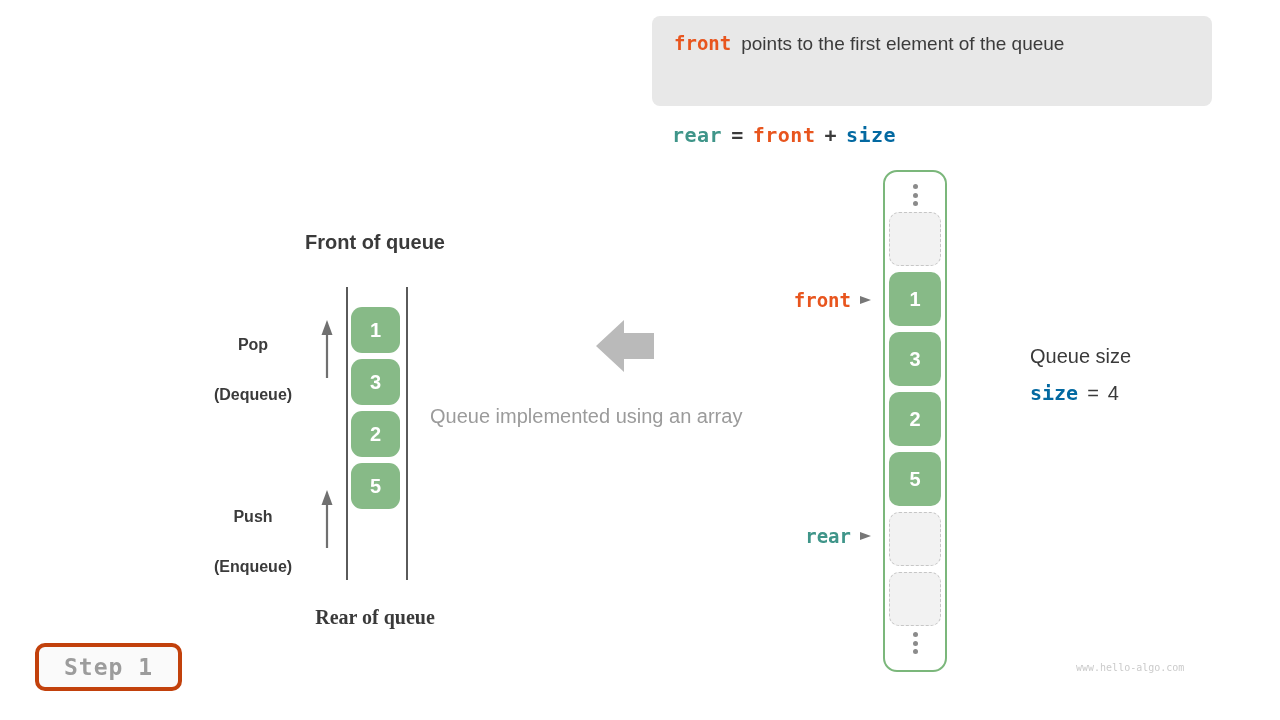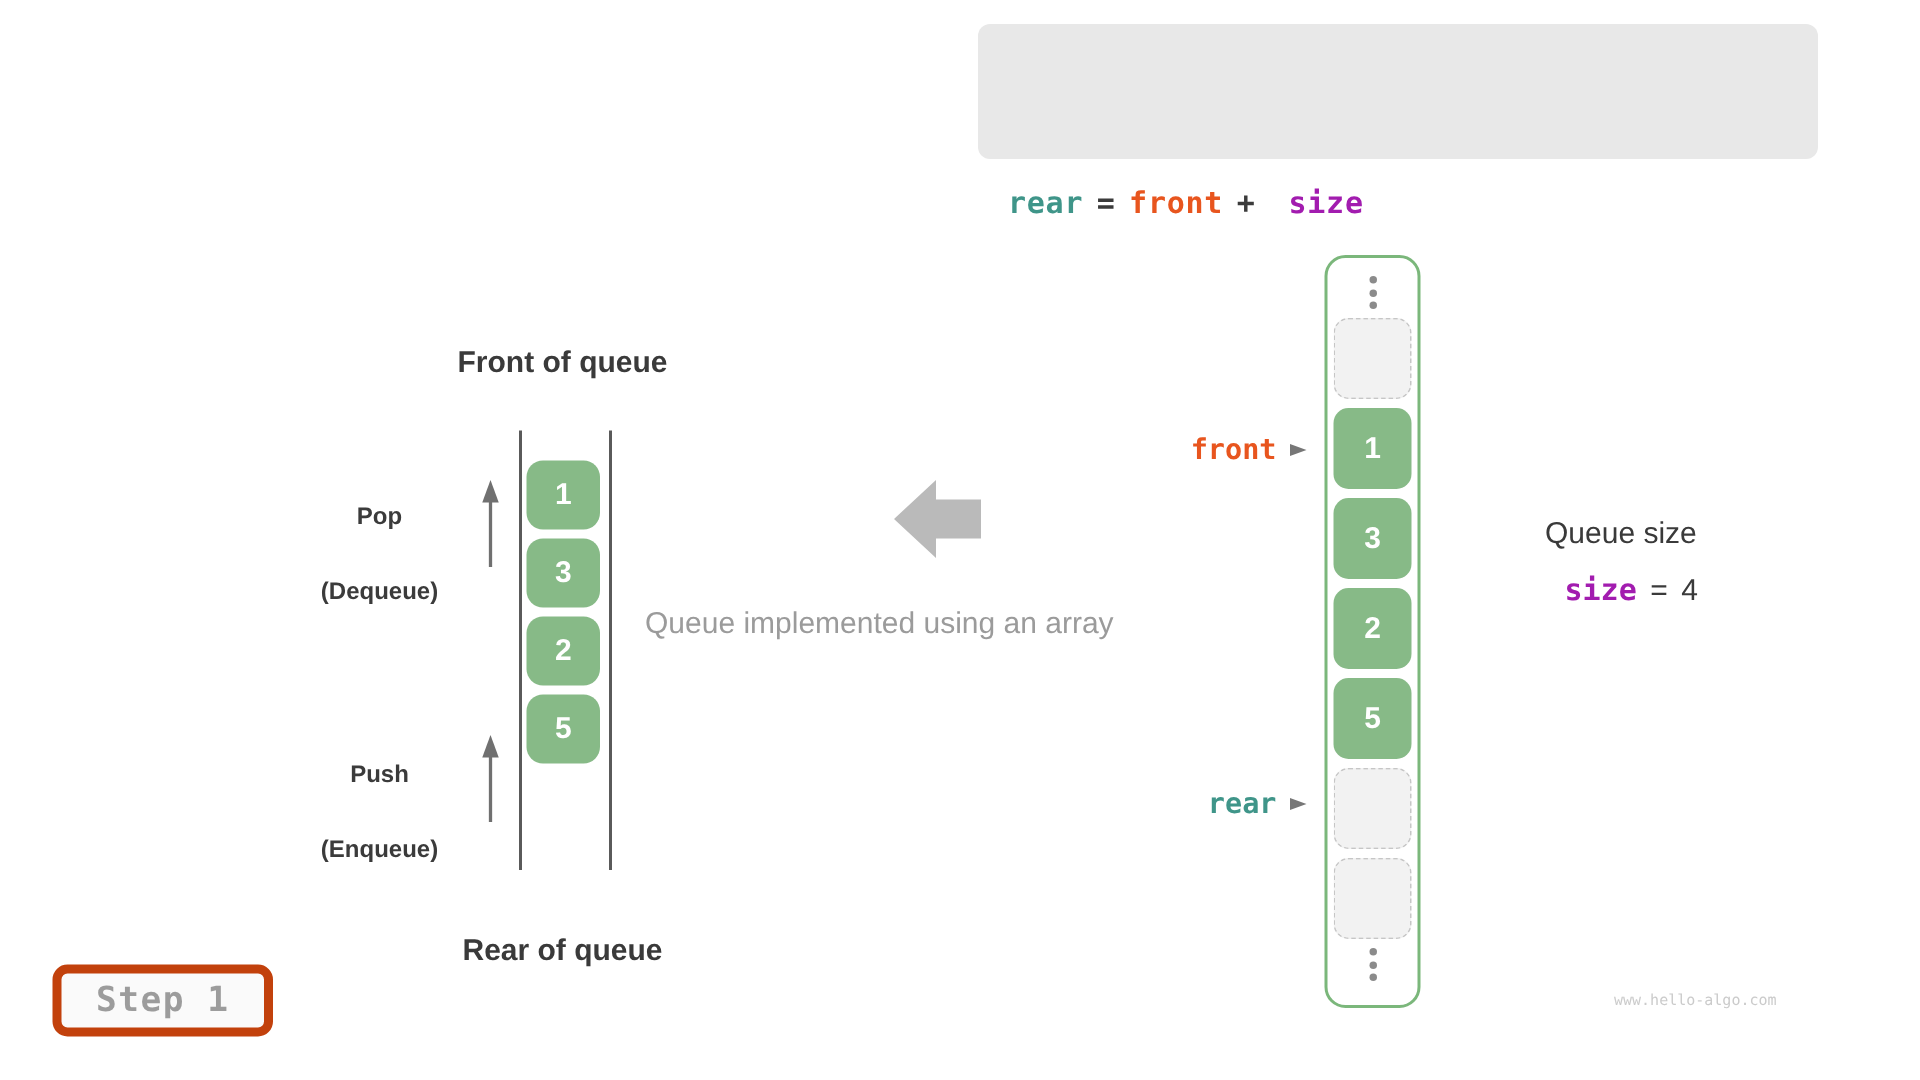--- a/index.html
+++ b/index.html
@@ -16,21 +16,21 @@
     font-size: 19px; line-height: 36.5px;
   }
   .info-box .code { font-size: 19px; margin-right: 10px; }
 
   
   .formula { left: 672px; top: 123px; font-size: 20px; line-height: 24px; letter-spacing: 0.5px; }
   .formula span { margin-right: 9px; }
 
   .orange { color: #e8551e; }
   .teal   { color: #3f9589; }
-  .blue   { color: #a21caf; margin-left: 13px; }
+  .blue   { color: #0369a1; }
   .dark   { color: #3b3b3b; }
 
   
   .big-label { font-size: 20px; font-weight: bold; text-align: center; color: #3a3a3a; }
   .channel-line { width: 1.5px; background: #5a5a5a; top: 287px; height: 293px; }
   .queue-stack { left: 351px; top: 307px; width: 49px; display: flex; flex-direction: column; gap: 6px; }
   .qbox {
     width: 49px; height: 46px; background: #87ba87; border-radius: 11px;
     color: #ffffff; font-size: 20px; font-weight: bold;
     display: flex; align-items: center; justify-content: center;
@@ -63,33 +63,36 @@
   .cell.green { background: #87ba87; }
   .cell.empty { background: #f2f2f2; border: 1.5px dashed #c6c6c6; }
 
   .queue-size-label { left: 1030px; top: 345px; font-size: 20px; color: #3a3a3a; }
   .size-line { left: 1030px; top: 381px; font-size: 20px; }
   .size-line .eqv { margin-left: 9px; color: #3a3a3a; }
 
   
   .step-badge {
     left: 35px; top: 643px; width: 147px; height: 48px;
-    background: #fafafa; border: 6px solid #c2410c; border-radius: 10px;
+    background: #fafafa; border: 4px solid #c2410c; border-radius: 10px;
     display: flex; align-items: center; justify-content: center;
     font-size: 23px; color: #9c9c9c; letter-spacing: 1px;
   }
 
   
   .watermark { left: 1076px; top: 662px; font-family: "DejaVu Sans Mono", "Liberation Mono", monospace;
     font-size: 10px; color: #cbcbcb; font-weight: normal; }
 </style>
 </head>
 <body>
 
 <div class="abs info-box">
+  <div>
+    <span class="mono code orange">front</span><span>points to the first element of the queue</span>
+  </div>
 </div>
 
 <div class="abs formula mono">
   <span class="teal">rear</span><span class="dark">=</span><span class="orange">front</span><span class="dark">+</span><span class="blue">size</span>
 </div>
 
 <div class="abs big-label" style="left:275px; top:231px; width:200px;">Front of queue</div>
 
 <div class="abs channel-line" style="left:346px;"></div>
 <div class="abs channel-line" style="left:406px;"></div>
@@ -114,21 +117,21 @@
 <div class="abs op-label" style="left:175px; top:508px;">
   <span class="op-name">Push</span>
   <span class="op-sub">(Enqueue)</span>
 </div>
 
 <svg class="abs" style="left:320px; top:490px;" width="14" height="58" viewBox="0 0 14 58">
   <polygon points="7,0 12.5,15 1.5,15" fill="#707070"></polygon>
   <rect x="5.9" y="13" width="2.2" height="45" fill="#707070"></rect>
 </svg>
 
-<div class="abs big-label" style="left:275px; top:623px; width:200px;">Rear of queue</div>
+<div class="abs big-label" style="left:275px; top:606px; width:200px;font-family:Liberation Serif, serif;">Rear of queue</div>
 
 <svg class="abs" style="left:596px; top:320px;" width="58" height="52" viewBox="0 0 58 52">
   <polygon points="0,26 28,0 28,13 58,13 58,39 28,39 28,52" fill="#bababa"></polygon>
 </svg>
 
 <div class="abs caption">Queue implemented using an array</div>
 
 <div class="abs pointer-row" style="top:288px;">
   <span class="mono orange">front</span>
   <svg width="13" height="12" viewBox="0 0 13 12">

